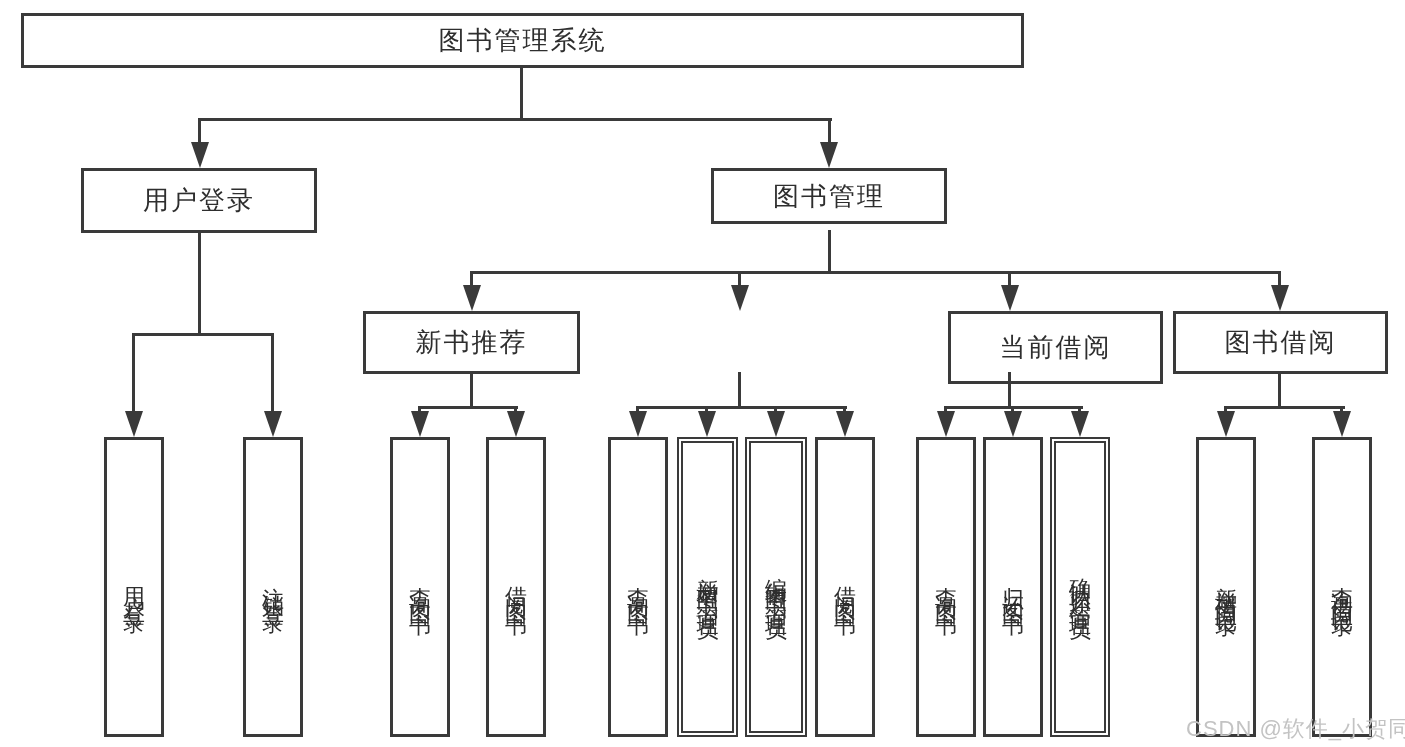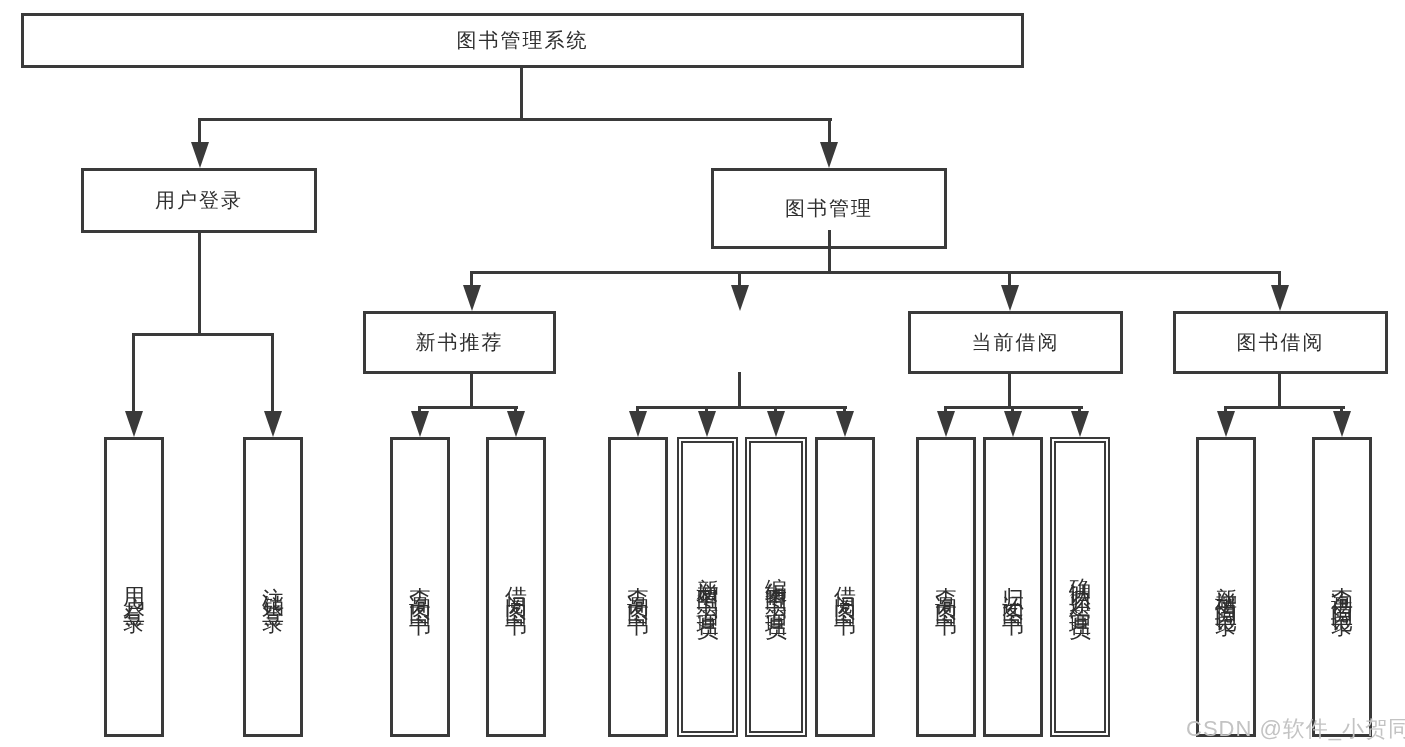--- a/index.html
+++ b/index.html
@@ -4,21 +4,21 @@
 <style>
   html,body { margin:0; padding:0; background:#ffffff; }
   .canvas {
     position:relative; width:1405px; height:747px; background:#ffffff;
     font-family:"Liberation Sans","DejaVu Sans",sans-serif; overflow:hidden;
   }
   .box {
     position:absolute; box-sizing:border-box;
     border:3px solid #3a3a3a; background:#ffffff;
     display:flex; align-items:center; justify-content:center;
-    font-size:20px; color:#2e2e2e; letter-spacing:2px;
+    font-size:26px; color:#2e2e2e; letter-spacing:2px;
   }
   .vbox {
     writing-mode:vertical-rl; text-orientation:mixed;
     letter-spacing:9px; font-size:22px; padding:4px 0;
     text-align:center;
   }
   .vbox.long { letter-spacing:6px; }
   .dbl {
     border-width:2px;
     box-shadow: inset 0 0 0 2px #ffffff, inset 0 0 0 4px #3a3a3a;
@@ -42,42 +42,42 @@
   <div class="box" style="left:21px;top:13px;width:1003px;height:55px;">图书管理系统</div>
 
   <div class="ln" style="left:520px;top:68px;width:3px;height:53px;"></div>
   <div class="ln" style="left:198px;top:118px;width:634px;height:3px;"></div>
   <div class="ln" style="left:198px;top:118px;width:3px;height:27px;"></div>
   <div class="arr" style="left:191px;top:142px;"></div>
   <div class="ln" style="left:828px;top:118px;width:3px;height:27px;"></div>
   <div class="arr" style="left:820px;top:142px;"></div>
 
   <div class="box" style="left:81px;top:168px;width:236px;height:65px;">用户登录</div>
-  <div class="box" style="left:711px;top:168px;width:236px;height:81px;">图书管理</div>
+  <div class="box" style="left:711px;top:168px;width:236px;height:56px;">图书管理</div>
 
   <div class="ln" style="left:198px;top:230px;width:3px;height:106px;"></div>
   <div class="ln" style="left:132px;top:333px;width:142px;height:3px;"></div>
   <div class="ln" style="left:132px;top:333px;width:3px;height:80px;"></div>
   <div class="arr" style="left:125px;top:411px;"></div>
   <div class="ln" style="left:271px;top:333px;width:3px;height:80px;"></div>
   <div class="arr" style="left:264px;top:411px;"></div>
 
   <div class="ln" style="left:828px;top:230px;width:3px;height:44px;"></div>
   <div class="ln" style="left:470px;top:271px;width:811px;height:3px;"></div>
   <div class="ln" style="left:470px;top:271px;width:3px;height:17px;"></div>
   <div class="arr" style="left:463px;top:285px;"></div>
   <div class="ln" style="left:738px;top:271px;width:3px;height:17px;"></div>
   <div class="arr" style="left:731px;top:285px;"></div>
   <div class="ln" style="left:1008px;top:271px;width:3px;height:17px;"></div>
   <div class="arr" style="left:1001px;top:285px;"></div>
   <div class="ln" style="left:1278px;top:271px;width:3px;height:17px;"></div>
   <div class="arr" style="left:1271px;top:285px;"></div>
 
-  <div class="box" style="left:363px;top:311px;width:193px;height:63px;">新书推荐</div>
-  <div class="box" style="left:908px;top:311px;width:215px;height:63px;text-align:center;">当前借阅</div>
+  <div class="box" style="left:363px;top:311px;width:217px;height:63px;">新书推荐</div>
+  <div class="box" style="left:948px;top:311px;width:215px;height:73px;text-align:center;">当前借阅</div>
   <div class="box" style="left:1173px;top:311px;width:215px;height:63px;">图书借阅</div>
 
   <div class="ln" style="left:470px;top:372px;width:3px;height:37px;"></div>
   <div class="ln" style="left:418px;top:406px;width:100px;height:3px;"></div>
   <div class="ln" style="left:418px;top:406px;width:3px;height:8px;"></div>
   <div class="arr" style="left:411px;top:411px;"></div>
   <div class="ln" style="left:514px;top:406px;width:3px;height:8px;"></div>
   <div class="arr" style="left:507px;top:411px;"></div>
 
   <div class="ln" style="left:738px;top:372px;width:3px;height:37px;"></div>

